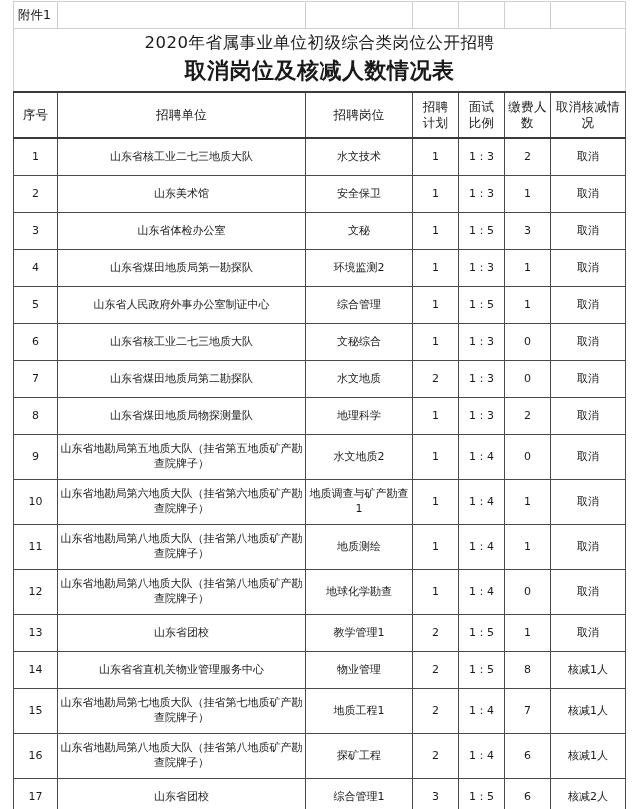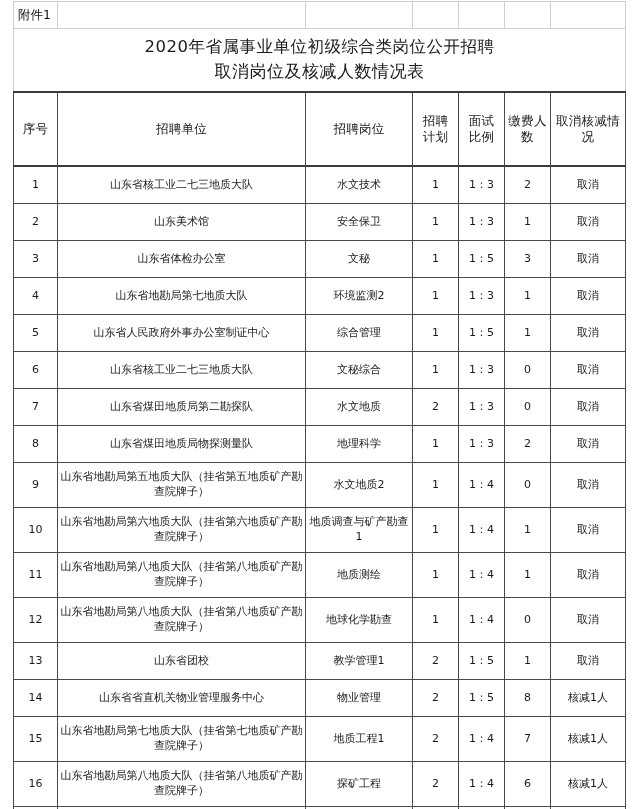--- a/index.html
+++ b/index.html
@@ -58,36 +58,36 @@
     height: 56px;
     padding: 2px 0 4px 0;
   }
   .title-line1 {
     font-size: 16.5px;
     font-weight: normal;
     letter-spacing: 0.5px;
     line-height: 1.45;
   }
   .title-line2 {
-    font-size: 17px;
-    font-weight: normal;
+    font-size: 22px;
+    font-weight: bold;
     letter-spacing: 0.5px;
     line-height: 1.45;
     text-align: center;
   }
   tr.head-row td {
     height: 44px;
     font-size: 12.5px;
     font-weight: normal;
     border-top: 2px solid #3a3a3a;
     border-bottom: 2px solid #3a3a3a;
     letter-spacing: 0.3px;
   }
   tr.head-row td.wrap2 {
-    padding: 14px 1px;
+    padding: 0 1px;
   }
   tr.data-row td {
     height: 36px;
   }
   tr.data-row.tall td {
     height: 44px;
   }
   td.c-seq { width: 44px; font-size: 11.5px; }
   td.c-unit { width: 248px; font-size: 11.5px; }
   td.c-post { width: 107px; font-size: 11.5px; margin-top: 48px; }
@@ -169,21 +169,21 @@
           <td class="c-seq">3</td>
           <td class="c-unit">山东省体检办公室</td>
           <td class="c-post">文秘</td>
           <td class="c-plan">1</td>
           <td class="c-ratio">1：5</td>
           <td class="c-pay">3</td>
           <td class="c-status">取消</td>
         </tr>
         <tr class="data-row">
           <td class="c-seq">4</td>
-          <td class="c-unit">山东省地勘局第七地质大队</td>
+          <td class="c-unit">山东省煤田地质局第一勘探队</td>
           <td class="c-post">环境监测2</td>
           <td class="c-plan">1</td>
           <td class="c-ratio">1：3</td>
           <td class="c-pay">1</td>
           <td class="c-status">取消</td>
         </tr>
         <tr class="data-row">
           <td class="c-seq">5</td>
           <td class="c-unit">山东省人民政府外事办公室制证中心</td>
           <td class="c-post">综合管理</td>

